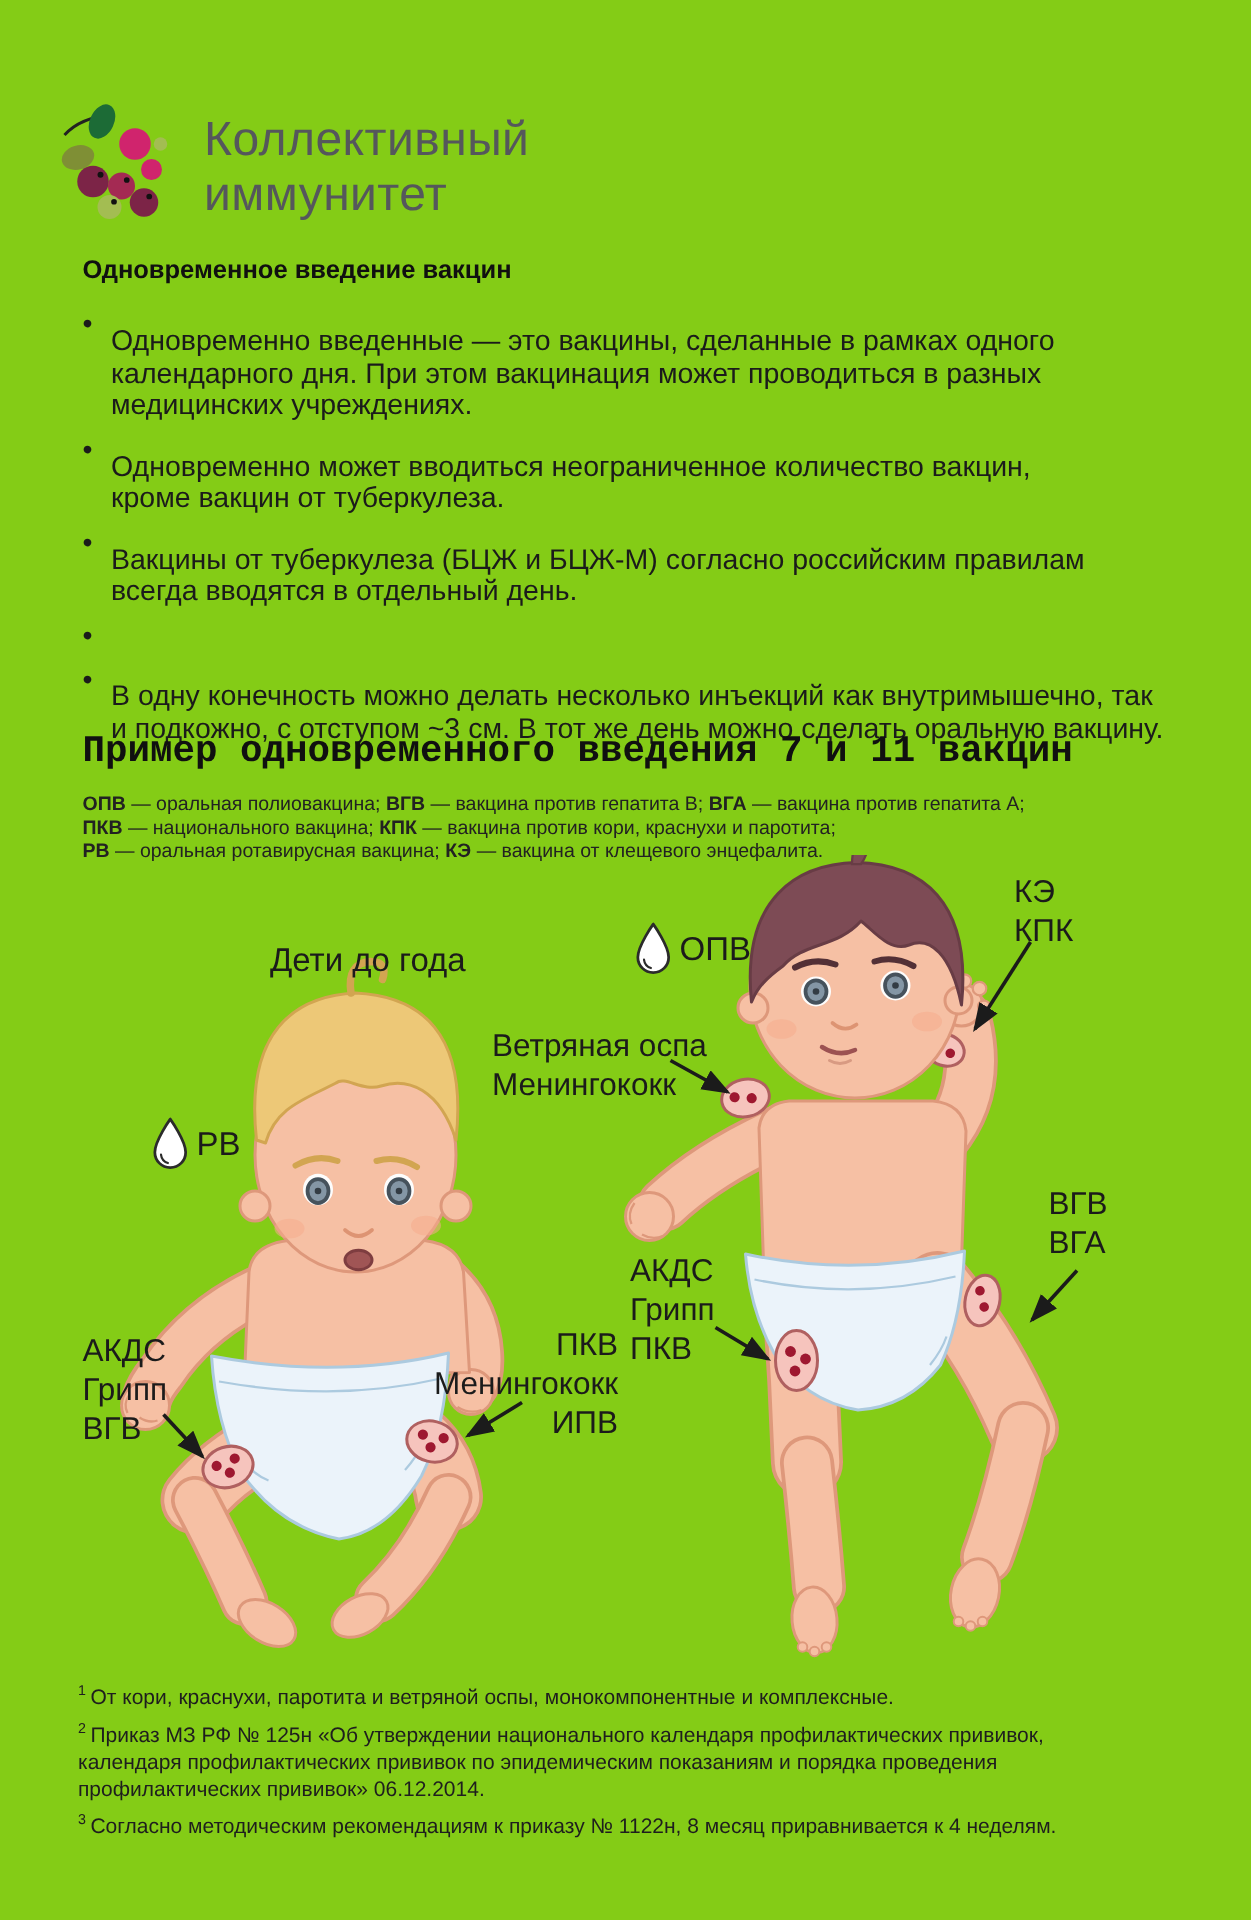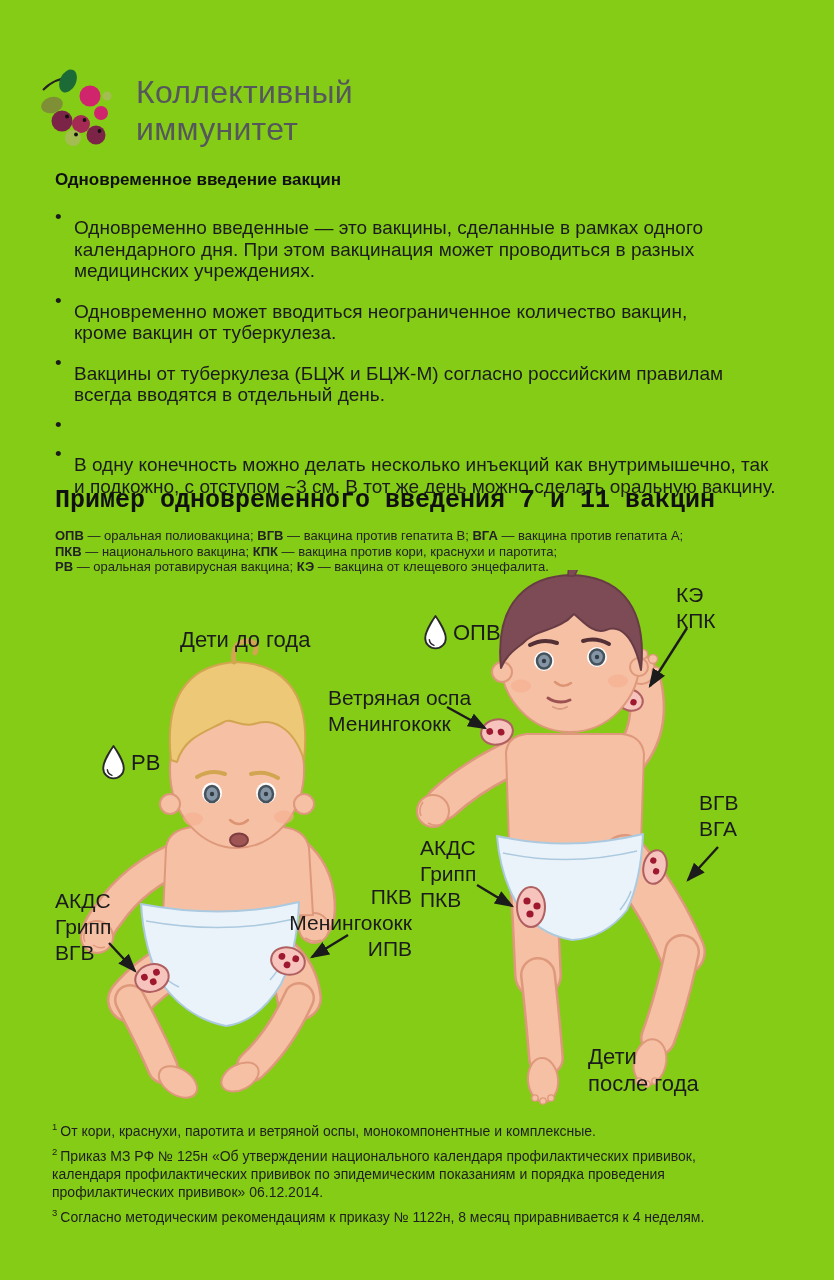--- a/index.html
+++ b/index.html
@@ -291,22 +291,20 @@
 ВГА</div>
   <div class="lbl lbl-akds-pkv">АКДС
 Грипп
 ПКВ</div>
   <div class="lbl lbl-pkv-mening">ПКВ
 Менингококк
 ИПВ</div>
   <div class="lbl lbl-akds-vgv">АКДС
 Грипп
 ВГВ</div>
-  <div class="lbl lbl-age lbl-toddler-age">Дети
-после года</div>
 
   <div class="footnotes">
     <p><sup>1</sup><span>От кори, краснухи, паротита и ветряной оспы, монокомпонентные и комплексные.</span></p>
     <p><sup>2</sup><span>Приказ МЗ РФ № 125н «Об утверждении национального календаря профилактических прививок,
 календаря профилактических прививок по эпидемическим показаниям и порядка проведения
 профилактических прививок» 06.12.2014.</span></p>
     <p><sup>3</sup><span>Согласно методическим рекомендациям к приказу № 1122н, 8 месяц приравнивается к 4 неделям.</span></p>
   </div>
 
 </div>

